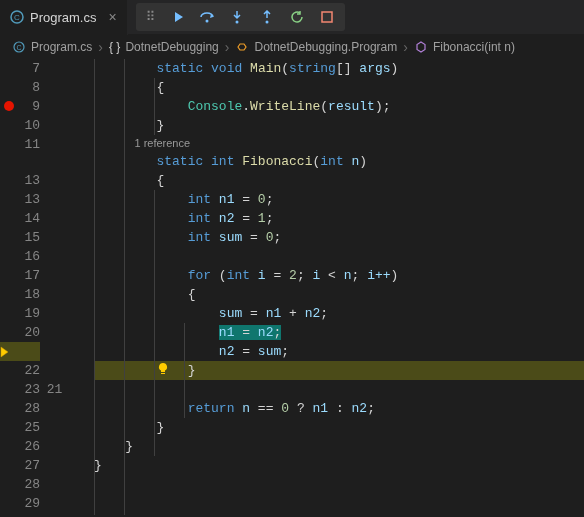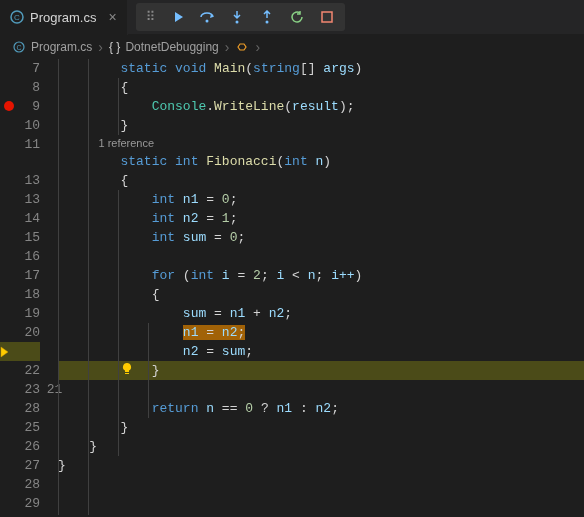--- a/index.html
+++ b/index.html
@@ -93,20 +93,21 @@
 }
 .line {
   height: 19px;
   line-height: 19px;
   position: relative;
   white-space: pre;
 }
 .code-area {
   flex: 1;
   position: relative;
+  margin-left: 36px;
 }
 .indent-guide {
   position: absolute;
   top: 0;
   width: 1px;
   background: #404040;
 }
 .highlight-line {
   position: absolute;
   left: 0;
@@ -147,21 +148,21 @@
   left: 0;
   top: 3px;
 }
 .bulb {
   position: absolute;
   left: 62px;
   top: 2px;
   z-index: 2;
 }
 .ln-highlight { background: #4b4b18; }
-.sel { background: #a16207; }
+.sel { background: #0f766e; }
 </style>
 </head>
 <body>
 
 <div class="top-bar">
   <div class="tab">
     <span class="tab-icon">
       <svg width="14" height="14" viewBox="0 0 14 14">
           <circle cx="7" cy="7" r="6" fill="none" stroke="#519aba" stroke-width="1.5"></circle>
           <text x="7" y="10" text-anchor="middle" font-size="8" fill="#519aba" font-family="sans-serif">C</text>
@@ -221,22 +222,29 @@
   <span class="bc-sep">›</span>
   <span class="bc-item">
     <span style="color:#cccccc">{ }</span>
     <span>DotnetDebugging</span>
   </span>
   <span class="bc-sep">›</span>
   <span class="bc-item">
     <svg width="14" height="14" viewBox="0 0 14 14">
         <path d="M3 7l2-3h4l2 3-2 3H5z" fill="none" stroke="#ee9d28" stroke-width="1.2"></path>
       </svg>
+    <span>DotnetDebugging.Program</span>
   </span>
   <span class="bc-sep">›</span>
+  <span class="bc-item">
+    <svg width="14" height="14" viewBox="0 0 14 14">
+        <path d="M7 2l4 2.5v5L7 12 3 9.5v-5z" fill="none" stroke="#b180d7" stroke-width="1.2"></path>
+      </svg>
+    <span>Fibonacci(int n)</span>
+  </span>
 </div>
 
 <div class="editor">
   <div class="gutter">
     <div class="line">7</div>
     <div class="line">8</div>
     <div class="line"><span class="breakpoint"></span><span>9</span></div>
     <div class="line">10</div>
     <div class="line">11</div>
     <div class="line codelens">&nbsp;</div>

